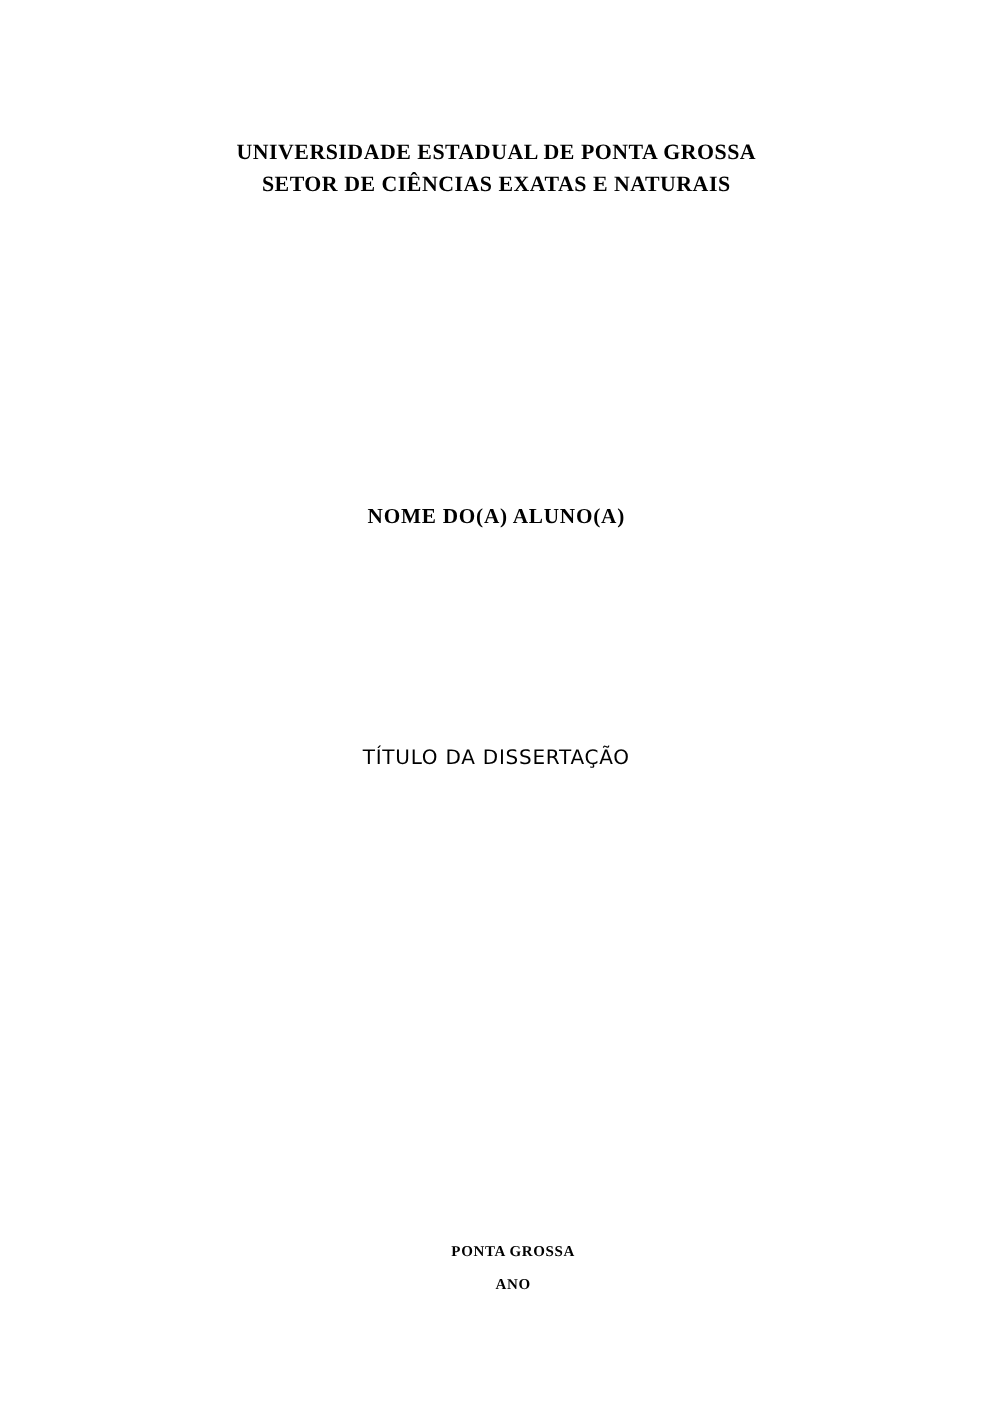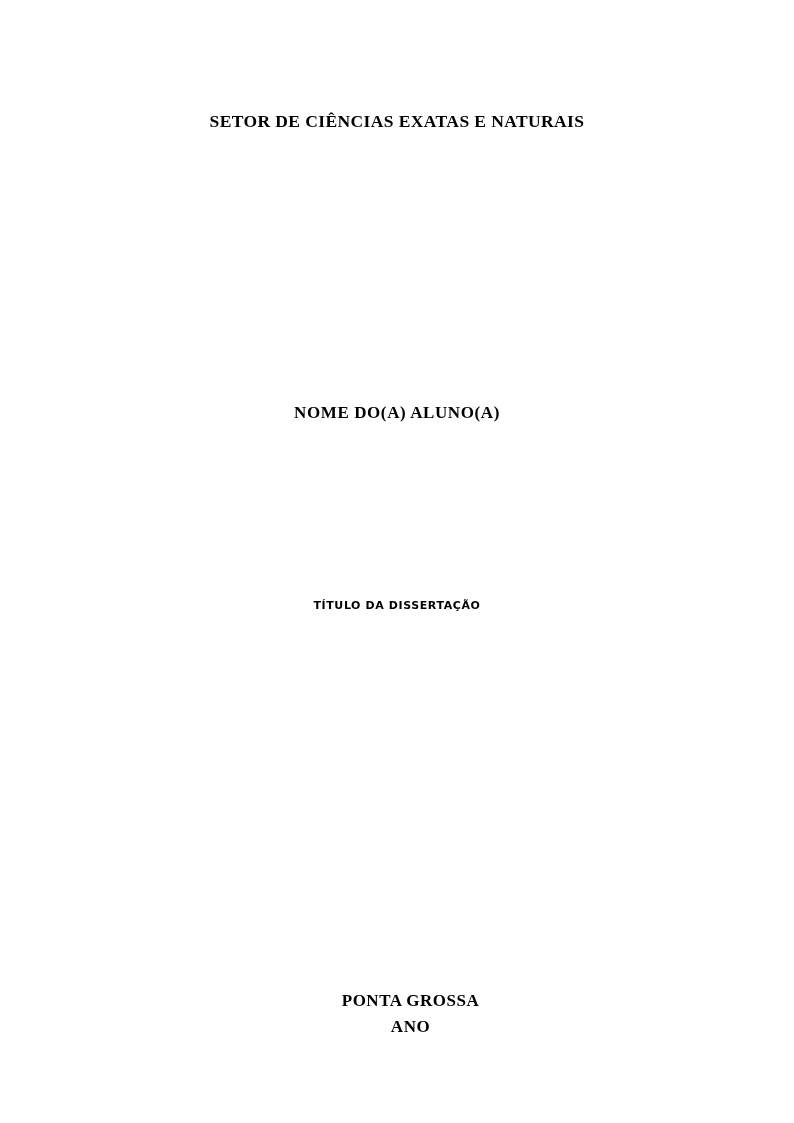--- a/index.html
+++ b/index.html
@@ -61,49 +61,50 @@
   
   .title-block {
     position: absolute;
     top: 594px;
     left: 0;
     width: 794px;
     text-align: center;
   }
   .dissertation-title {
     font-family: "DejaVu Sans", sans-serif;
-    font-weight: bold;
-    font-size: 11px;
+    font-weight: normal;
+    font-size: 16px;
     letter-spacing: 0.6px;
     line-height: 24px;
   }
 
   
   .footer-block {
     position: absolute;
     top: 988px;
     left: 0;
     width: 794px;
     text-align: center;
   }
   .footer-line {
     font-family: "Liberation Serif", serif;
     font-weight: bold;
-    font-size: 17px;
+    font-size: 12px;
     letter-spacing: 0.5px;
     line-height: 26px;
     padding-left: 27px;
   }
 </style>
 </head>
 <body>
 
 <div class="page">
 
   <div class="institution-block">
+    <div class="institution-line">UNIVERSIDADE ESTADUAL DE PONTA GROSSA</div>
     <div class="institution-line">SETOR DE CIÊNCIAS EXATAS E NATURAIS</div>
   </div>
 
   <div class="author-block">
     <div class="author-name">NOME DO(A) ALUNO(A)</div>
   </div>
 
   <div class="title-block">
     <div class="dissertation-title">TÍTULO DA DISSERTAÇÃO</div>
   </div>

